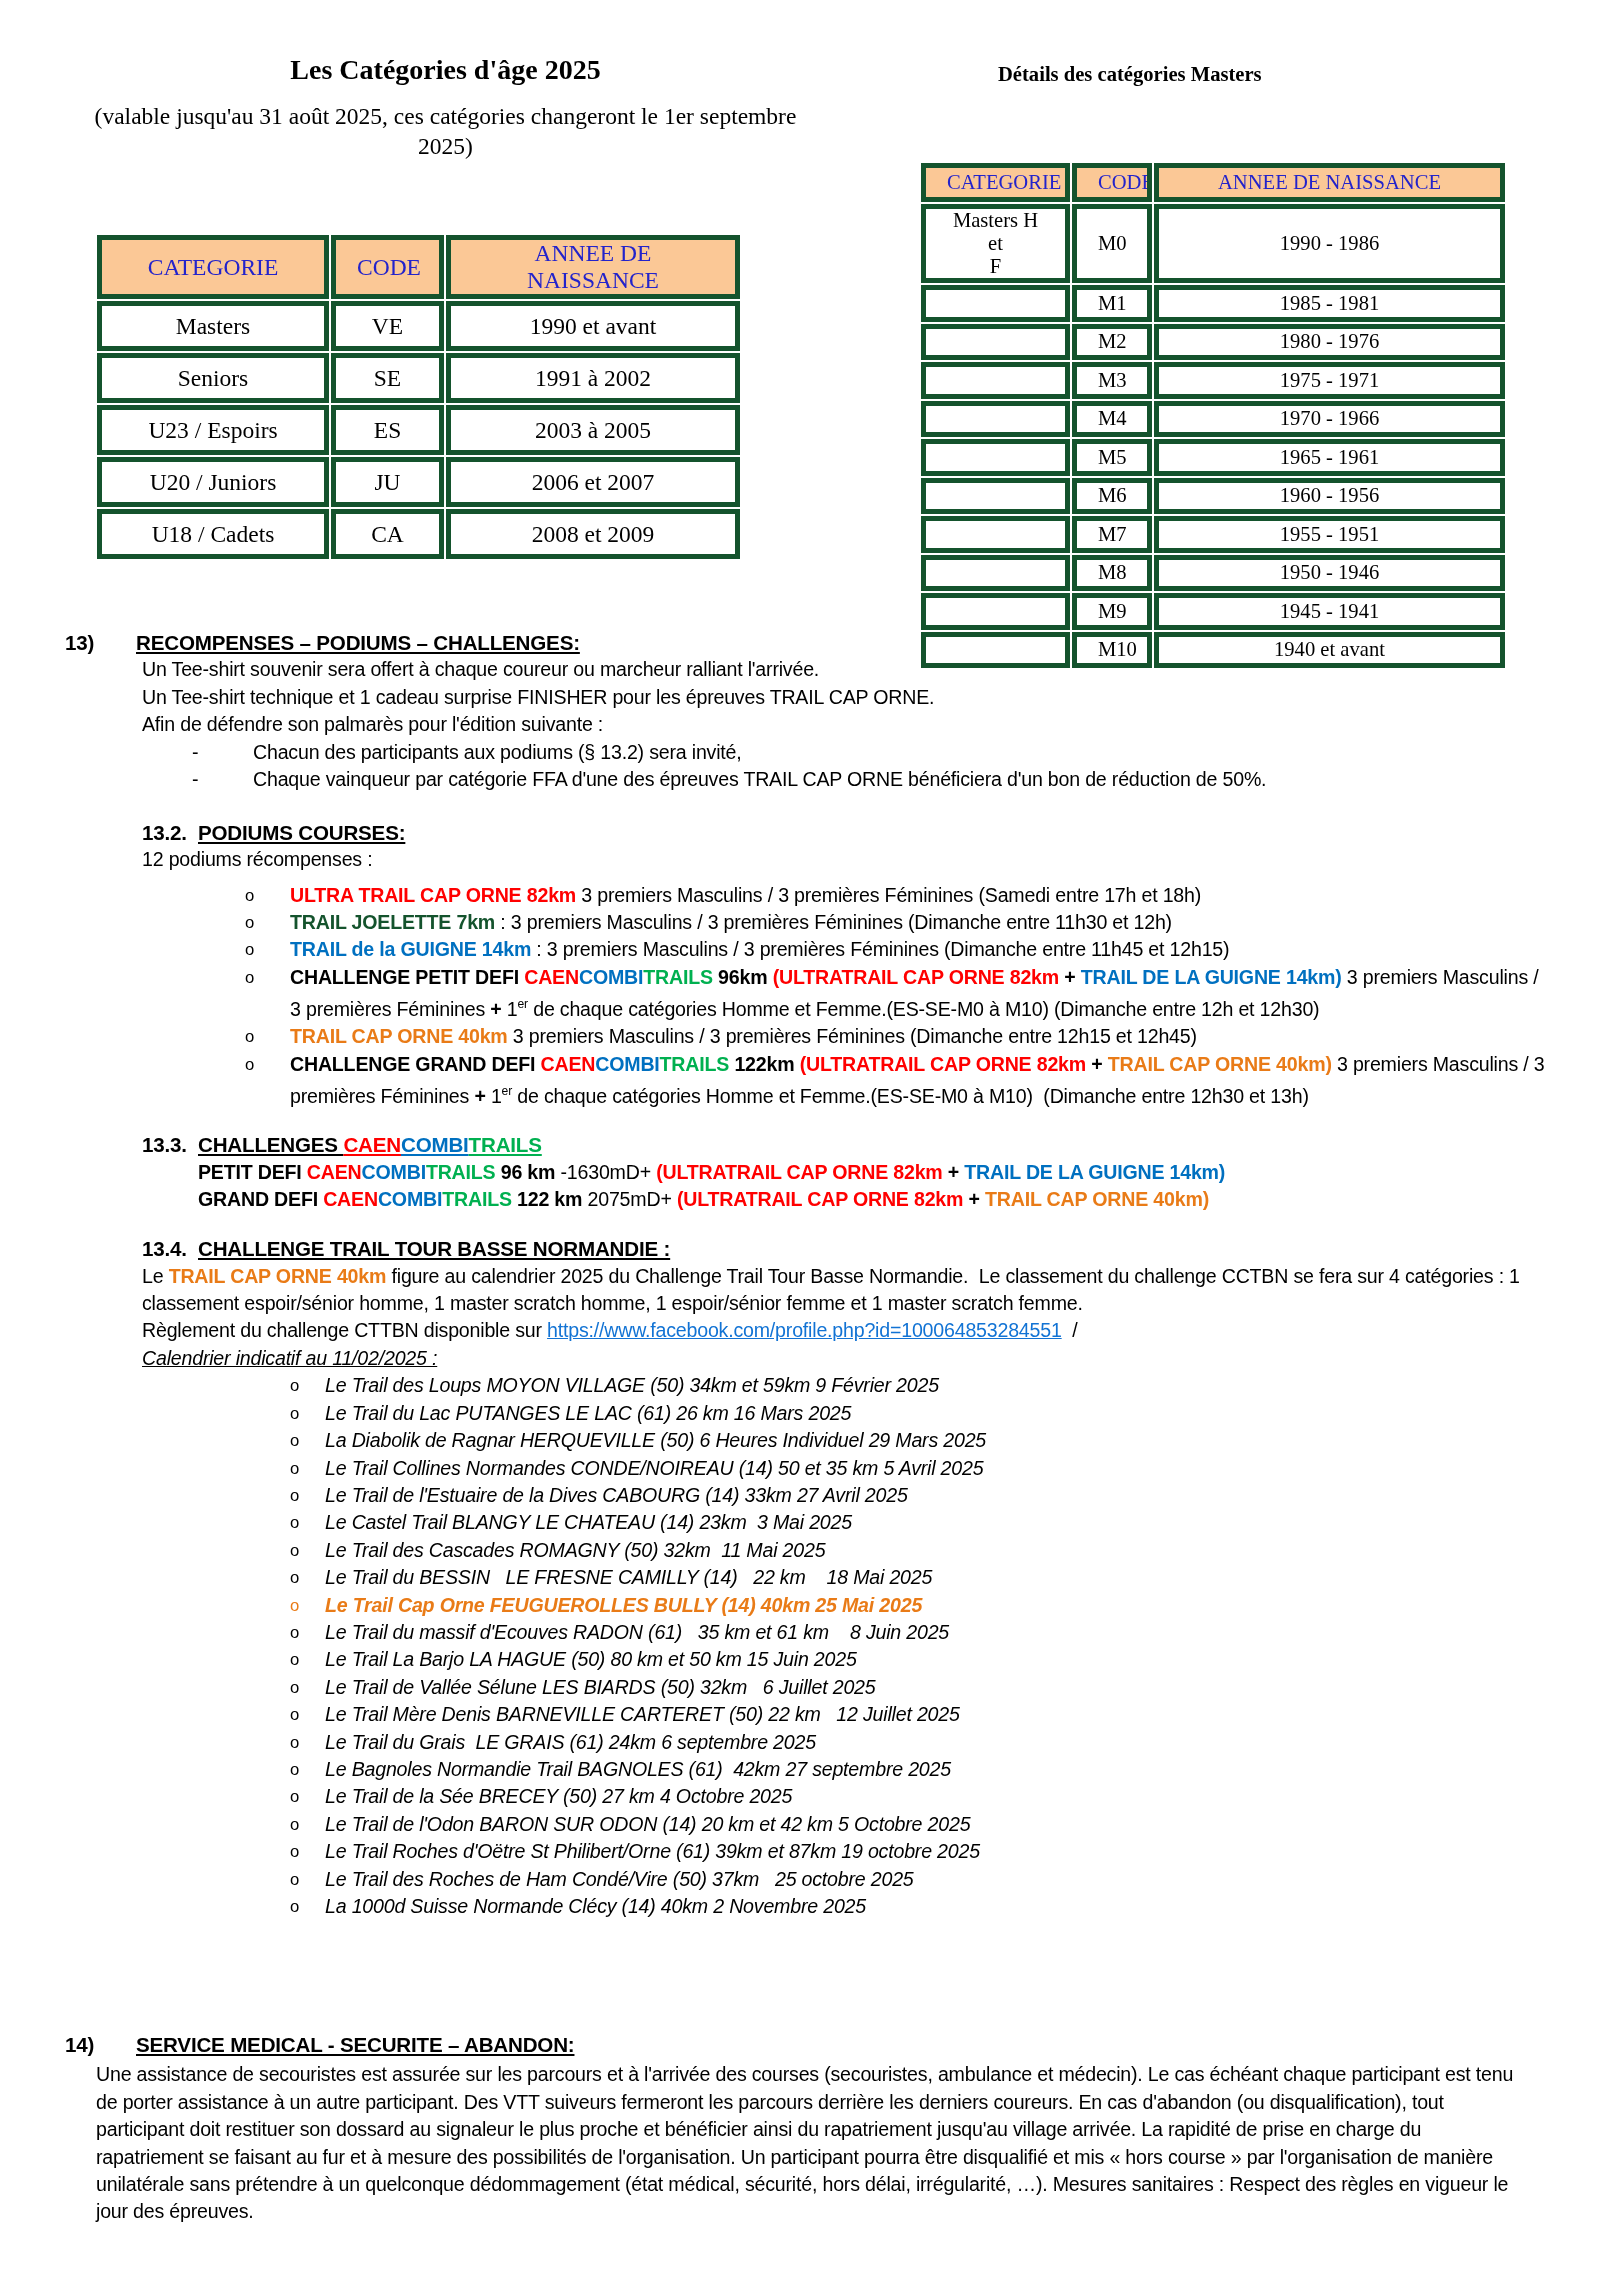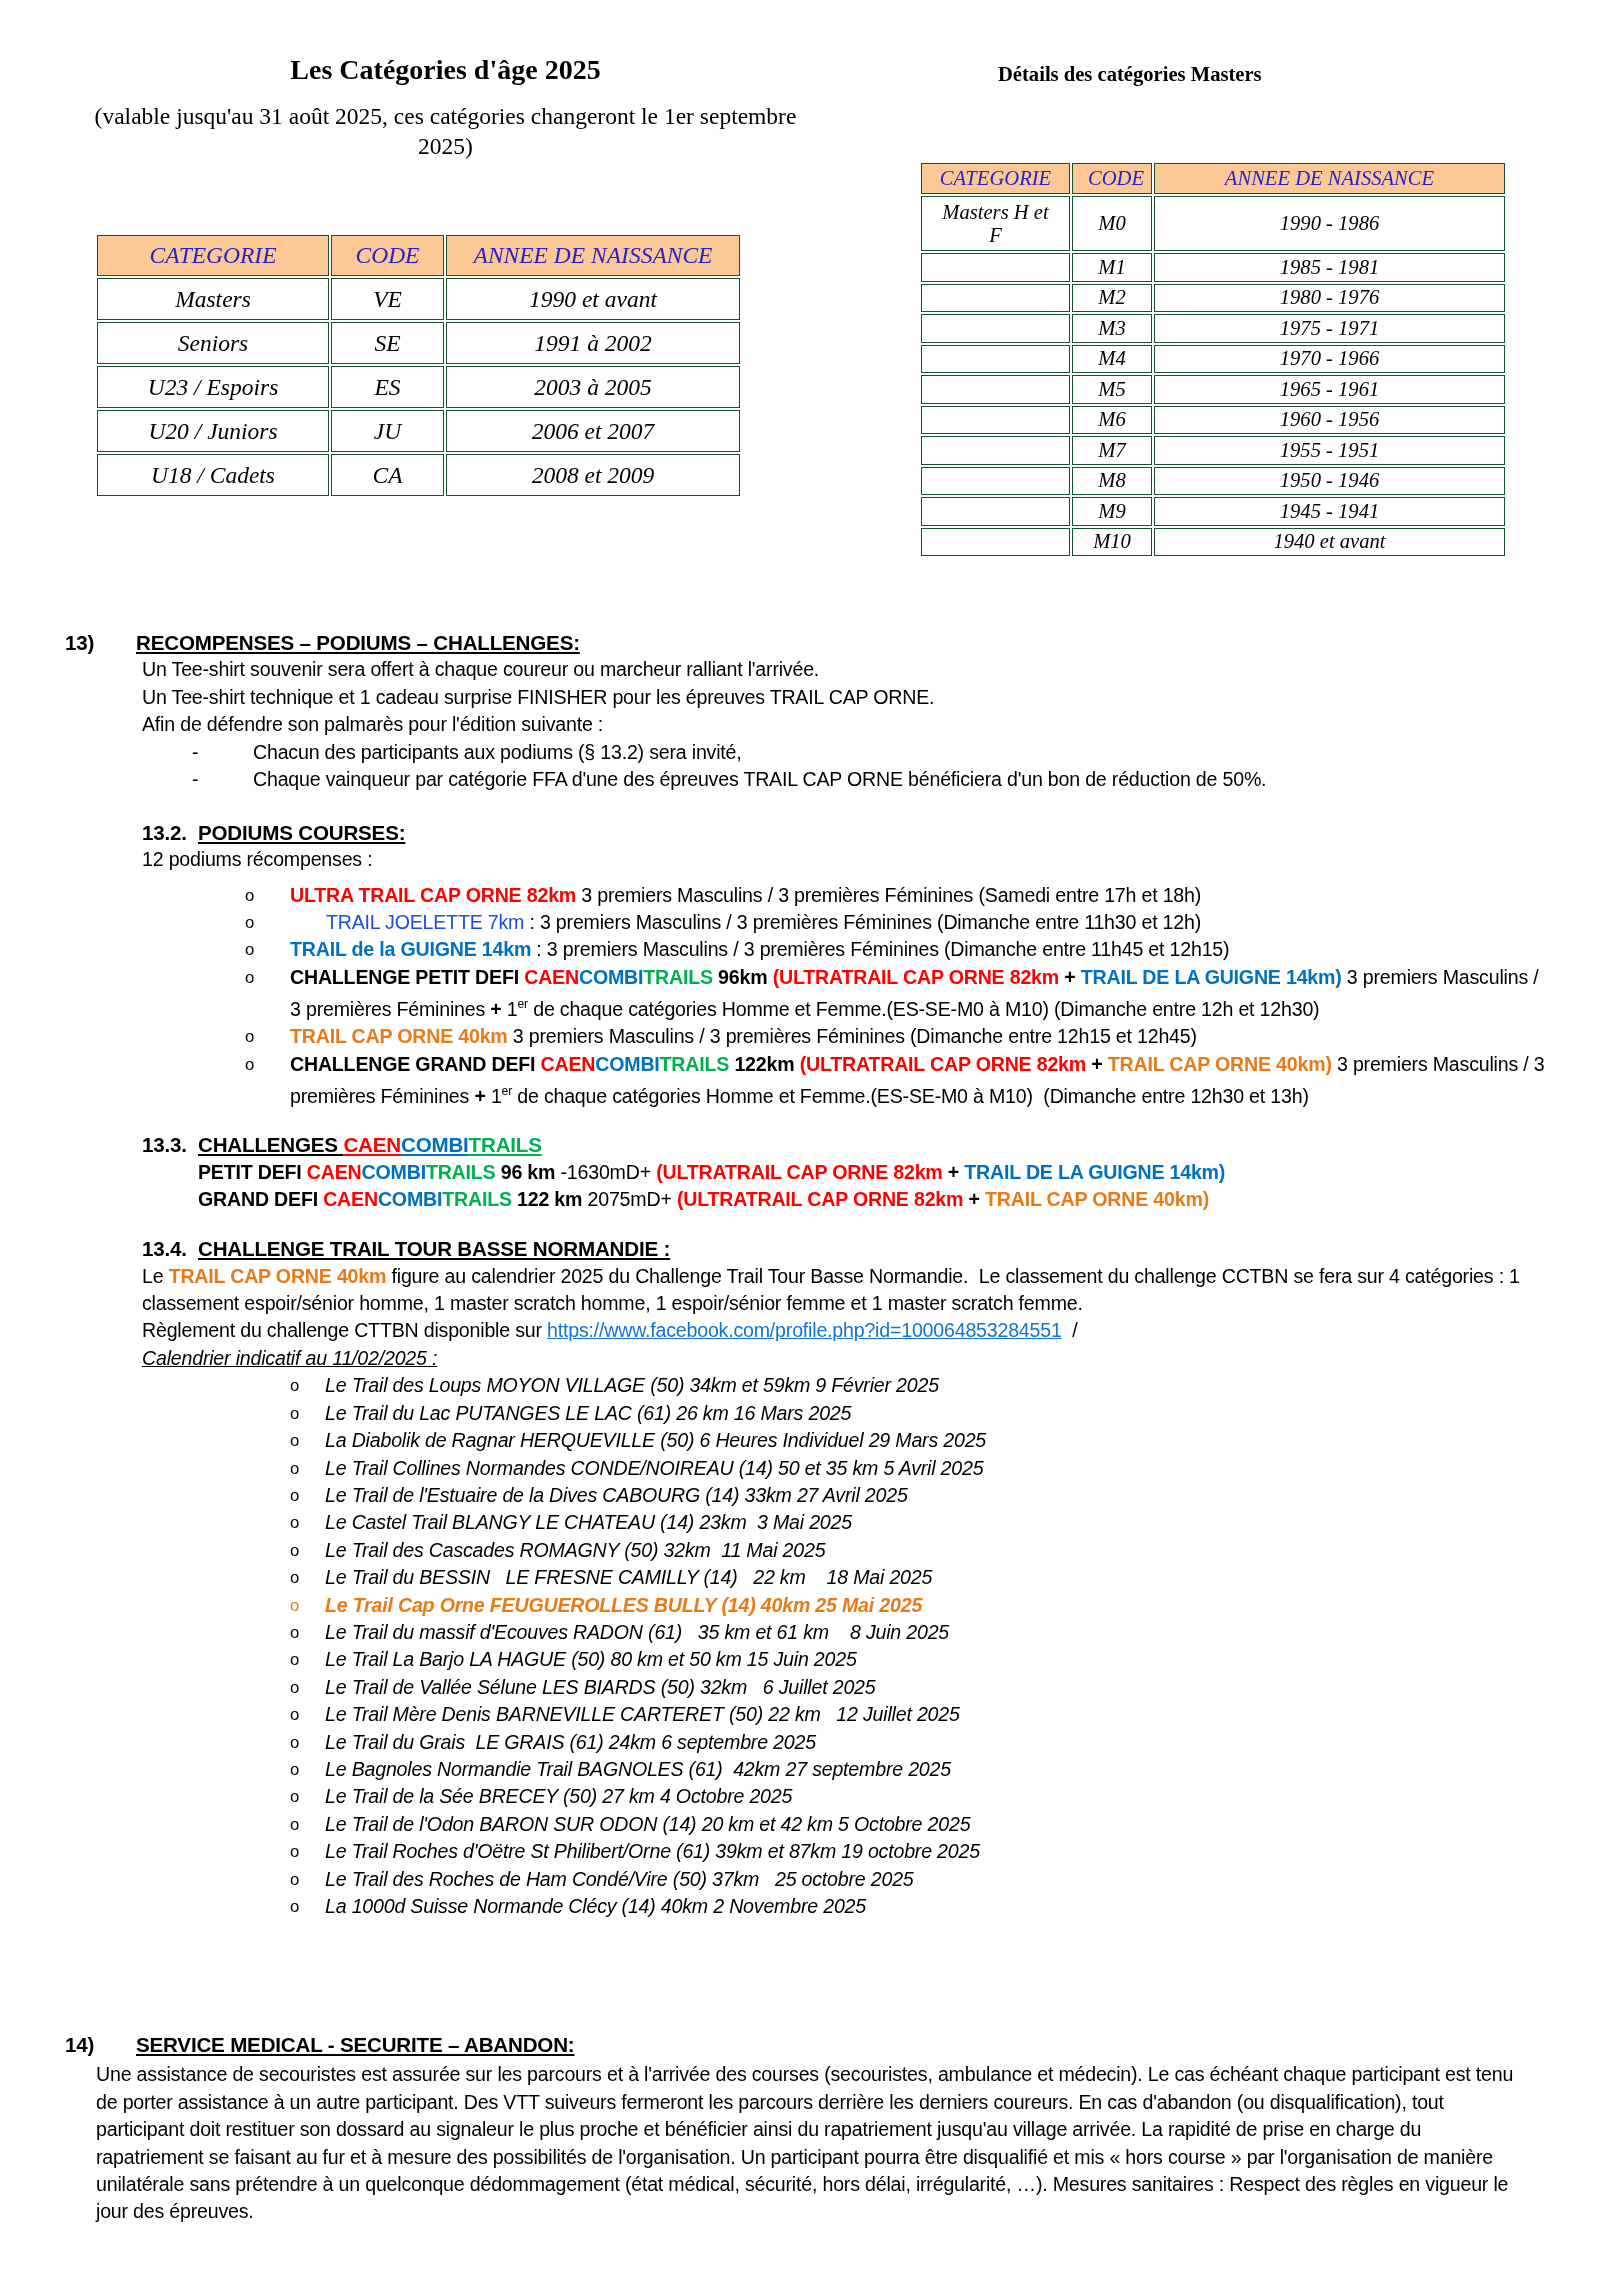--- a/index.html
+++ b/index.html
@@ -9,22 +9,22 @@
   
   .title-block { position:absolute; left:83px; top:53px; width:725px; text-align:center;
                  font-family:"Liberation Serif", serif; }
   .doc-title { font-size:28px; font-weight:bold; line-height:33px;text-align:center; }
   .doc-subtitle { font-size:23.5px; line-height:30px; margin-top:15px; }
   .masters-title { position:absolute; left:998px; top:63px; font-family:"Liberation Serif", serif;
                    font-weight:bold; font-size:20.6px; }
 
   
   table.data { border-collapse:separate; border-spacing:2px; background:#fff; table-layout:fixed; }
-  table.data th, table.data td { border:1px solid #14532d; text-align:center; vertical-align:middle;
-                                 padding:0 15px; overflow:hidden;font-style:italic; }
+  table.data th, table.data td { border:5px solid #14532d; text-align:center; vertical-align:middle;
+                                 padding:0 21px; overflow:hidden; }
   table.data th { background:#FBC896; color:#2323CB; font-weight:normal; }
   .age-table { position:absolute; left:95px; top:233px; width:647px;
                font-family:"Liberation Serif", serif; font-size:23.5px; }
   .age-table th { height:39px; }
   .age-table td { height:40px;margin-left:41px; }
   .masters-table { position:absolute; left:919px; top:161px; width:588px;
                    font-family:"Liberation Serif", serif; font-size:20.6px; }
   .masters-table th { height:29px; }
   .masters-table td { height:26.5px; white-space:pre-line; }
   .masters-table tbody tr:first-child td { height:53px; }
@@ -207,21 +207,21 @@
       <span class="t">PODIUMS COURSES:</span>
     </div>
     <div class="bodyline">12 podiums récompenses :</div>
     <div class="blist" style="margin-top:7.8px">
         <div class="li">
           <span class="blt">o</span>
           <div class="txt"><span style="color: rgb(255, 0, 0); font-weight: bold;">ULTRA TRAIL CAP ORNE 82km</span><span> 3 premiers Masculins / 3 premières Féminines (Samedi entre 17h et 18h)</span></div>
         </div>
         <div class="li">
           <span class="blt">o</span>
-          <div class="txt"><span style="color: #1d4ed8; font-weight: normal; margin-left: 36px;">TRAIL JOELETTE 7km</span><span> : 3 premiers Masculins / 3 premières Féminines (Dimanche entre 11h30 et 12h)</span></div>
+          <div class="txt"><span style="color: #14532d; font-weight: bold;">TRAIL JOELETTE 7km</span><span> : 3 premiers Masculins / 3 premières Féminines (Dimanche entre 11h30 et 12h)</span></div>
         </div>
         <div class="li">
           <span class="blt">o</span>
           <div class="txt"><span style="color: rgb(0, 112, 192); font-weight: bold;">TRAIL de la GUIGNE 14km</span><span> : 3 premiers Masculins / 3 premières Féminines (Dimanche entre 11h45 et 12h15)</span></div>
         </div>
         <div class="li">
           <span class="blt">o</span>
           <div class="txt"><span style="font-weight: bold;">CHALLENGE PETIT DEFI </span><span style="color: rgb(255, 0, 0); font-weight: bold;">CAEN</span><span style="color: rgb(0, 112, 192); font-weight: bold;">COMBI</span><span style="color: rgb(0, 176, 80); font-weight: bold;">TRAILS</span><span style="font-weight: bold;"> 96km </span><span style="color: rgb(255, 0, 0); font-weight: bold;">(ULTRATRAIL CAP ORNE 82km</span><span style="font-weight: bold;"> + </span><span style="color: rgb(0, 112, 192); font-weight: bold;">TRAIL DE LA GUIGNE 14km)</span><span> 3 premiers Masculins / 3 premières Féminines </span><span style="font-weight: bold;">+</span><span> 1</span><span class="seg-sup">er</span><span> de chaque catégories Homme et Femme.(ES-SE-M0 à M10) (Dimanche entre 12h et 12h30)</span></div>
         </div>
         <div class="li">

